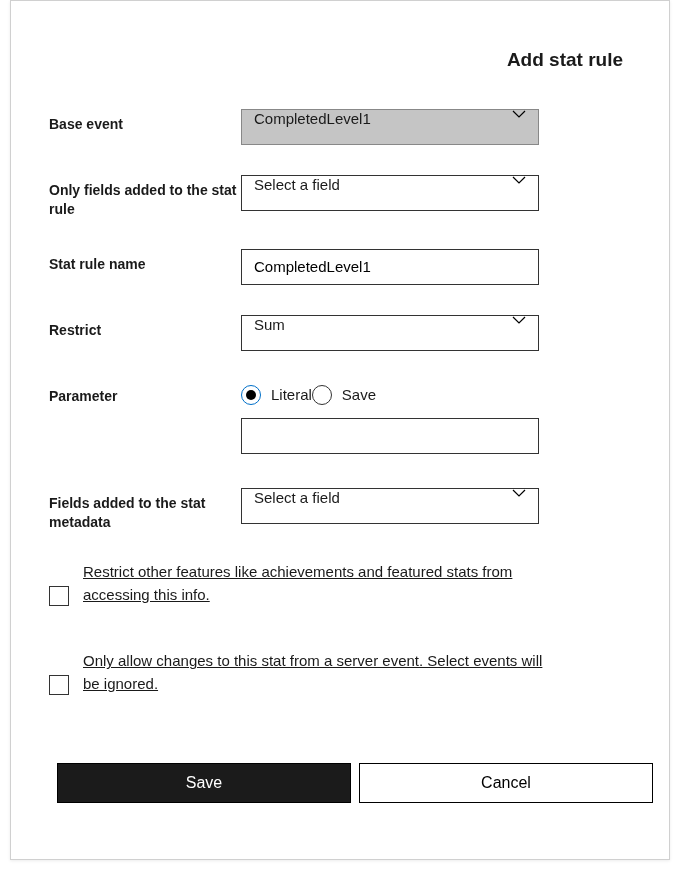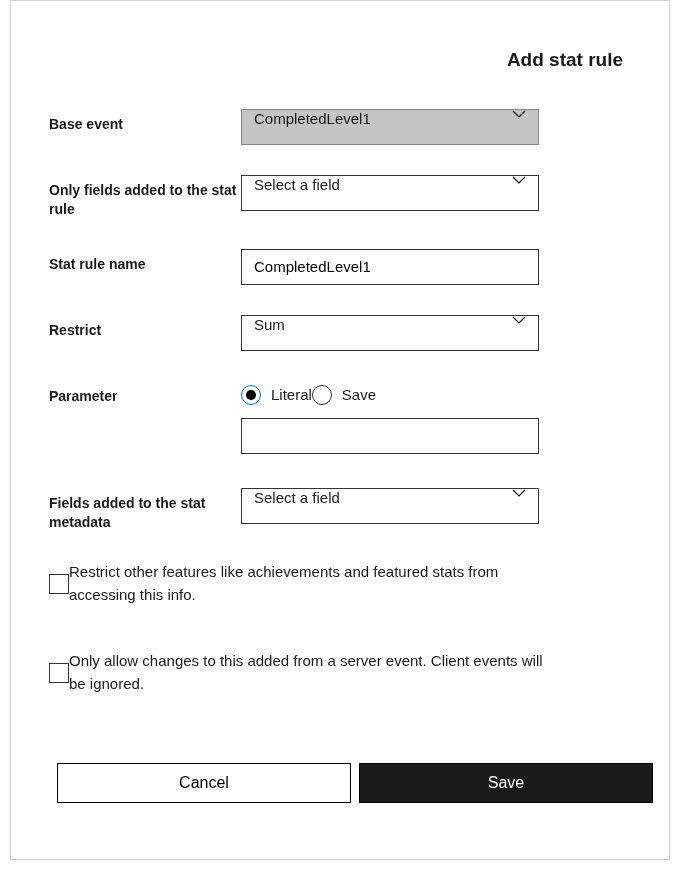--- a/index.html
+++ b/index.html
@@ -89,22 +89,24 @@
       width: 10px;
       height: 10px;
       border-radius: 50%;
       background: #000;
       display: none;
     }
     .radio.selected .radio-inner { display: block; }
     .param-input-row { margin-top: 12px; }
     .checkbox-row {
       display: flex;
-      align-items: center;
+      align-items: flex-end;
+      gap: 14px;
       margin-bottom: 44px;
+      text-decoration: underline;
     }
     .checkbox {
       width: 20px;
       height: 20px;
       border: 1px solid #333;
       flex: none;
       margin-top: 1px;
       cursor: pointer;
     }
     .checkbox-label {
@@ -246,21 +248,21 @@
     </div>
   </div>
 
   <div class="checkbox-row">
     <div class="checkbox"></div>
     <div class="checkbox-label">Restrict other features like achievements and featured stats from accessing this info.</div>
   </div>
 
   <div class="checkbox-row">
     <div class="checkbox"></div>
-    <div class="checkbox-label">Only allow changes to this added from a server event. Client events will be ignored.</div>
+    <div class="checkbox-label">Only allow changes to this stat from a server event. Select events will be ignored.</div>
   </div>
 
   <div class="button-row">
+    <div class="btn btn-primary">Save</div>
     <div class="btn btn-secondary">Cancel</div>
-    <div class="btn btn-primary">Save</div>
   </div>
 
 </div>
 
 </body></html>

